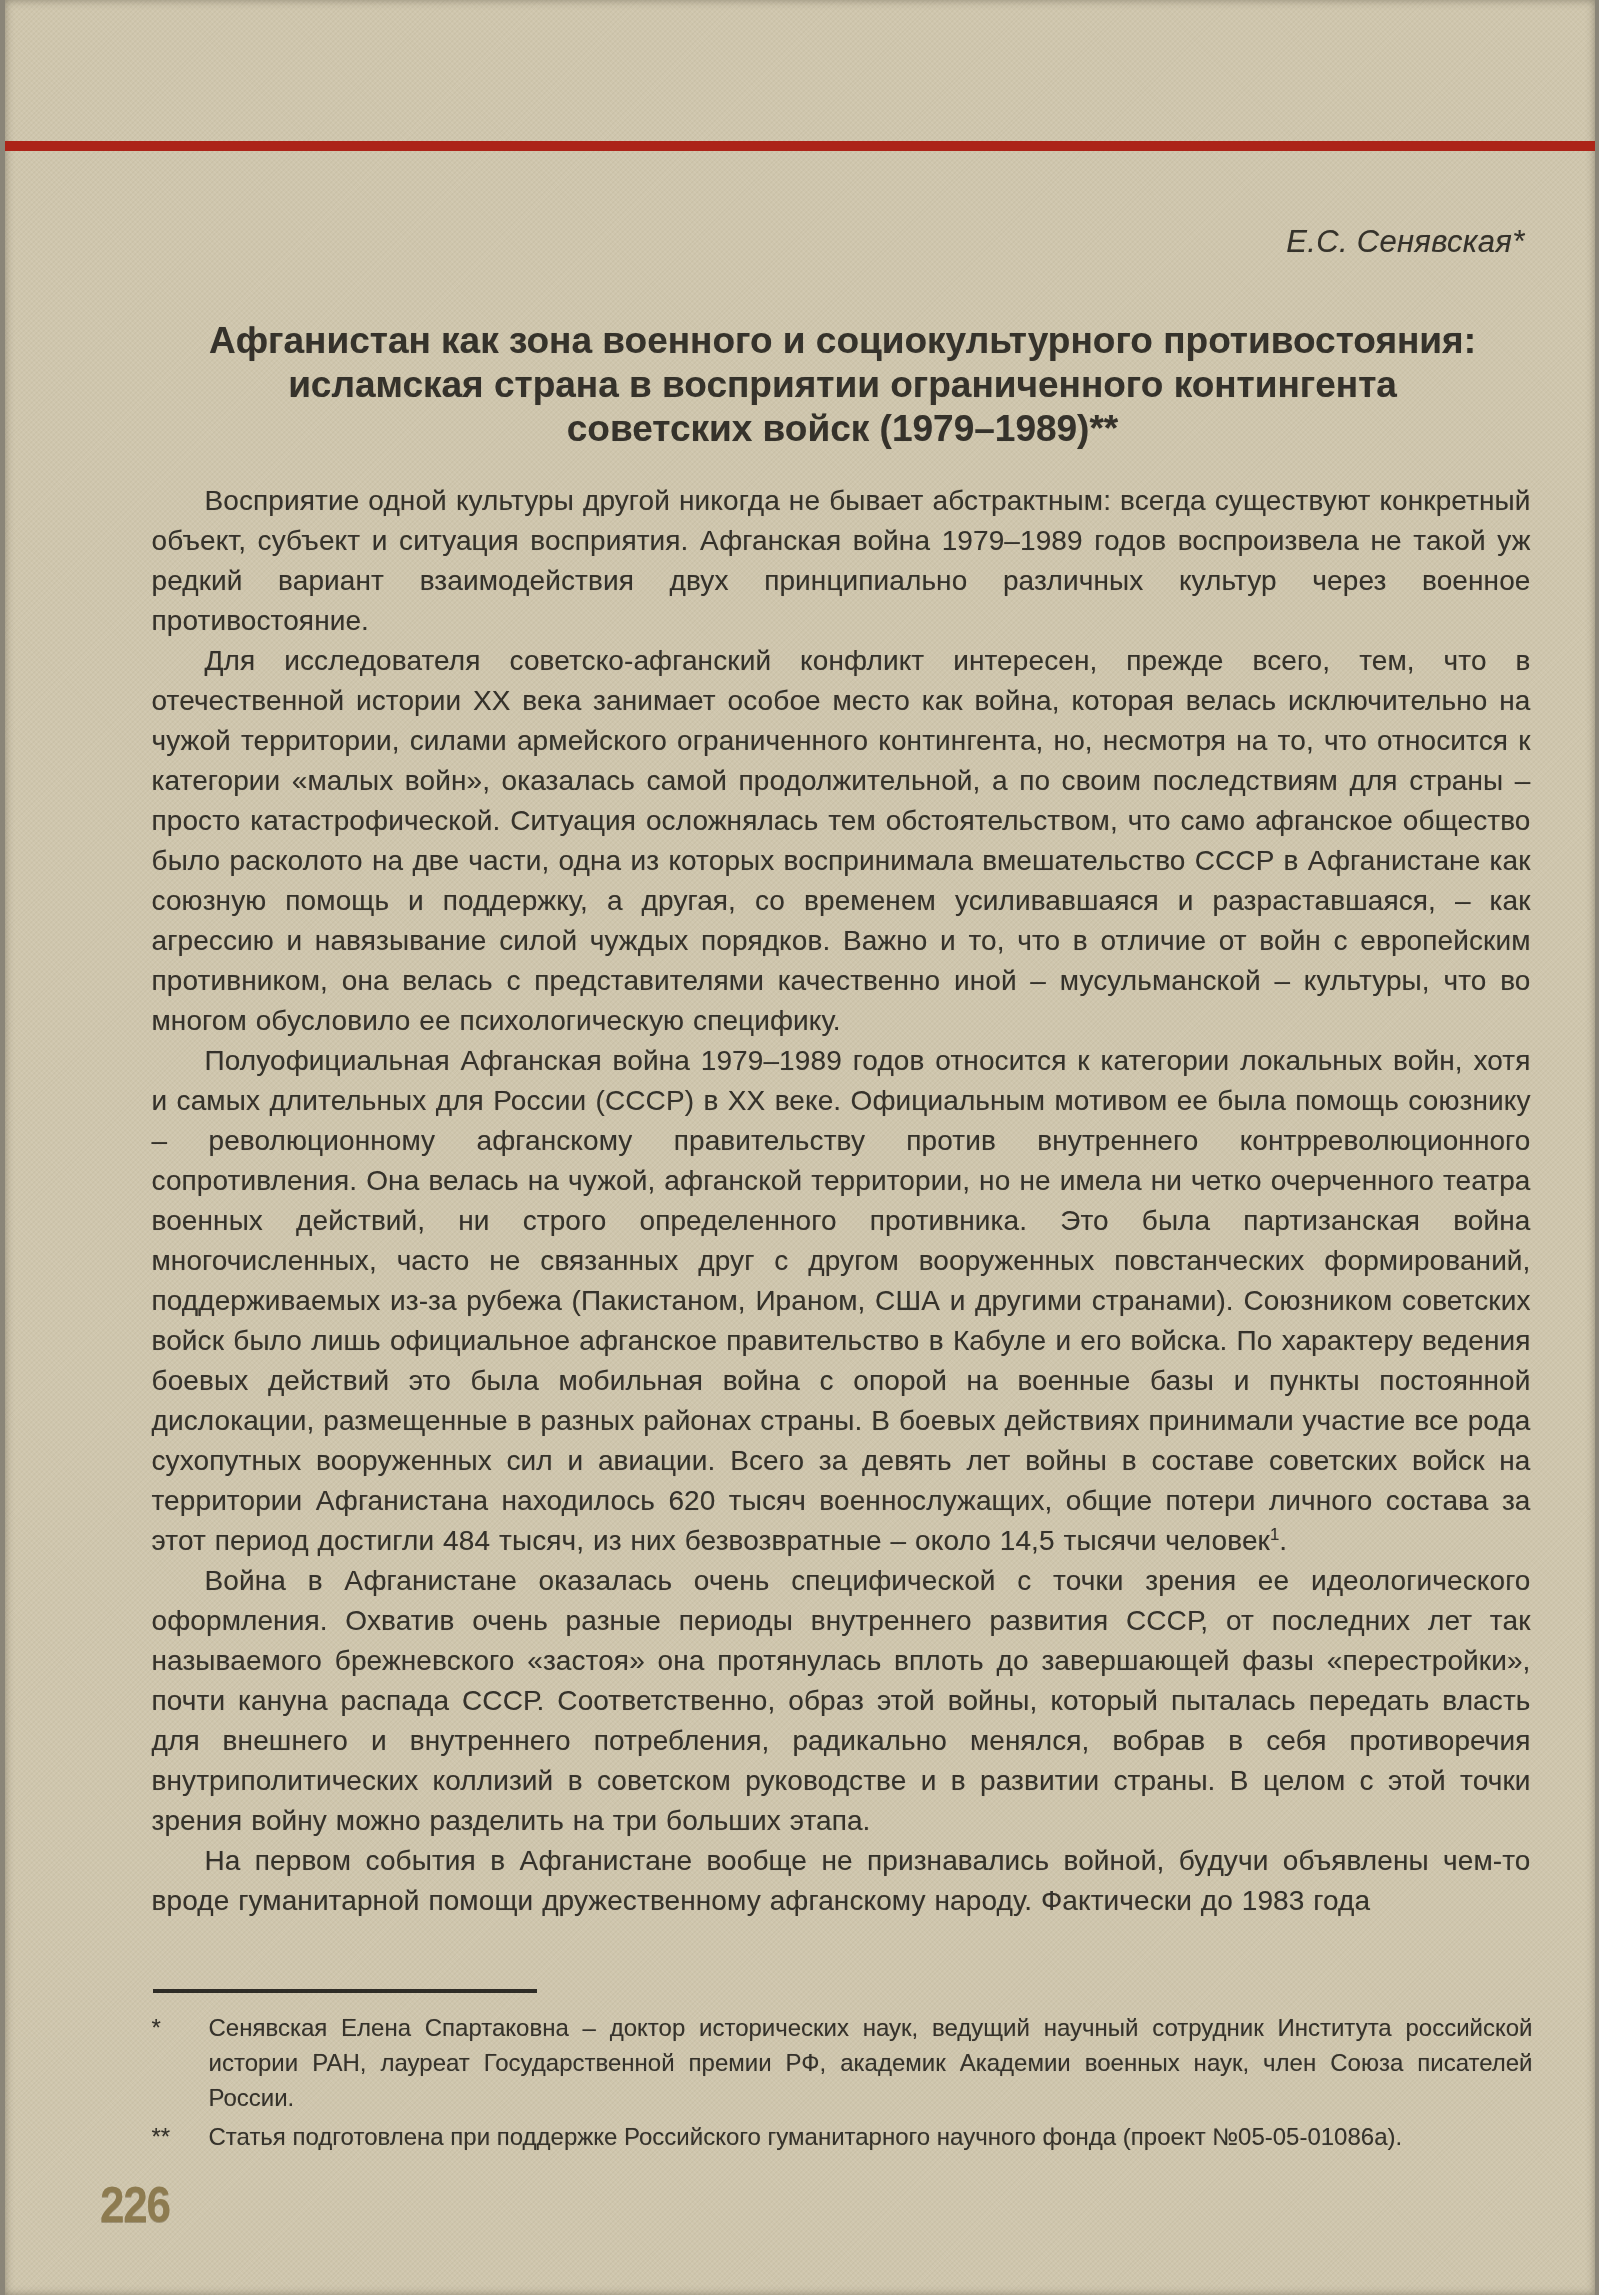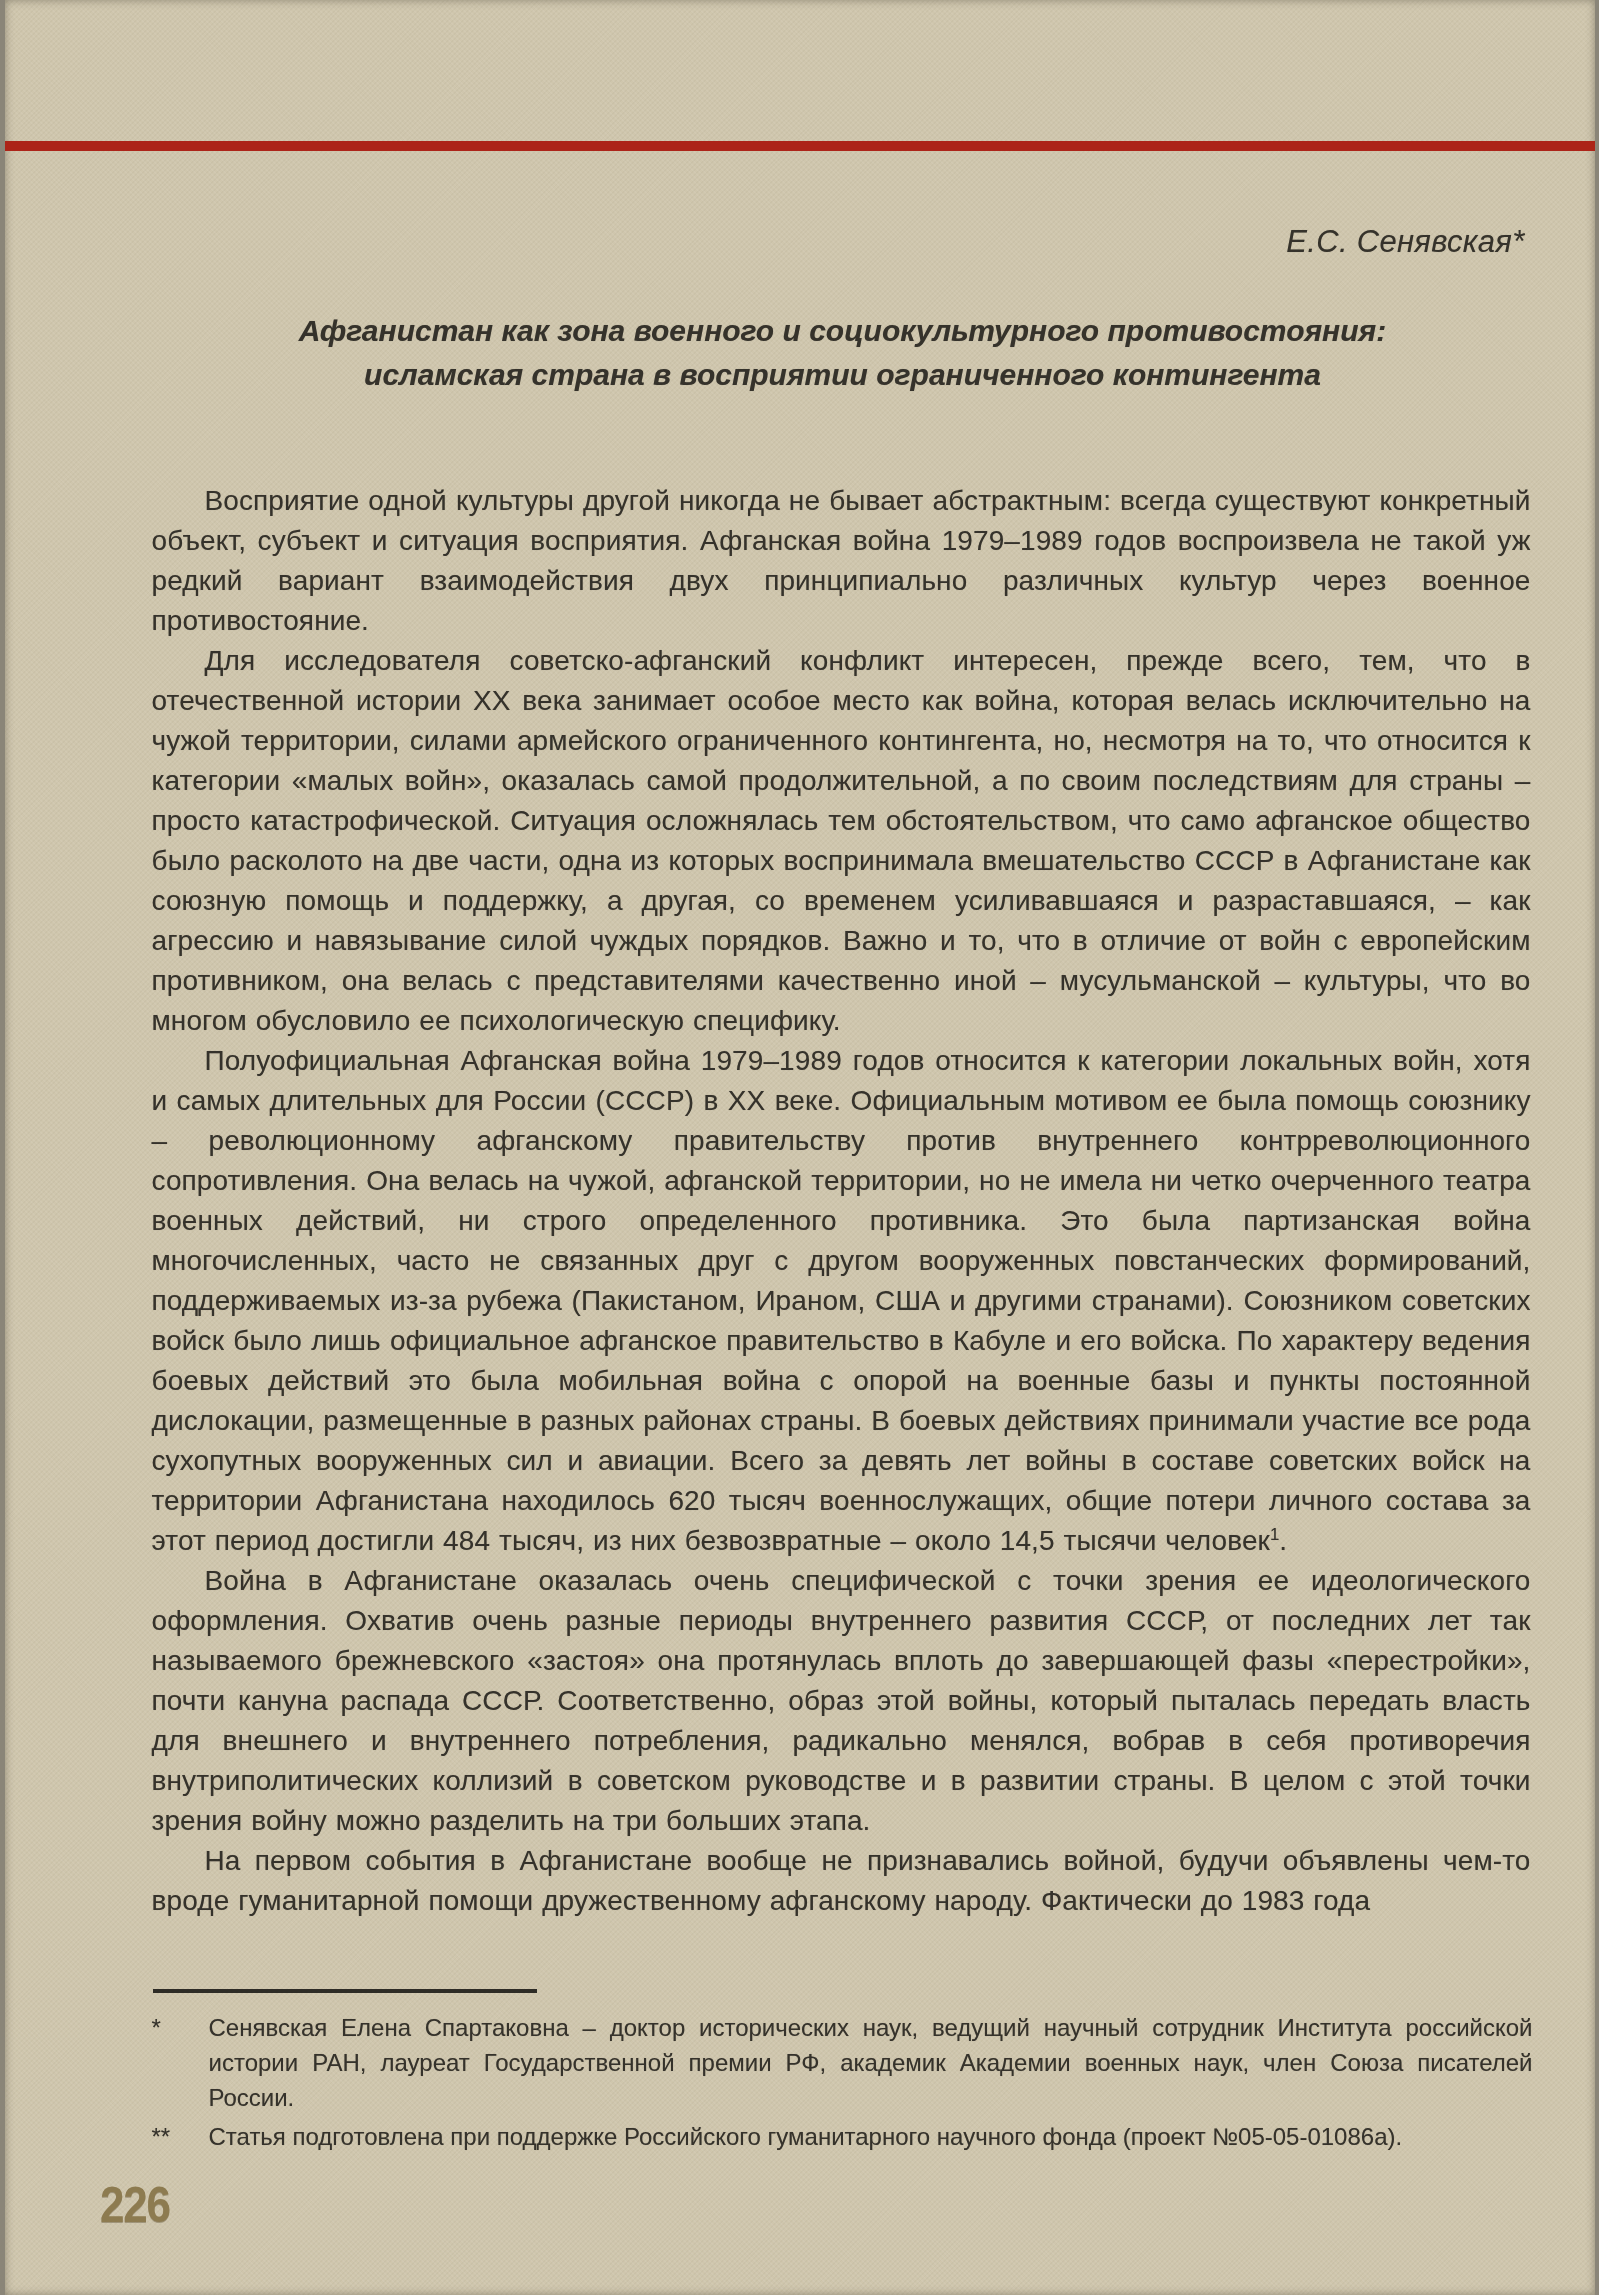--- a/index.html
+++ b/index.html
@@ -33,29 +33,28 @@
     top: 224px; right: 70px;
     font-size: 31px;
     font-style: italic;
     letter-spacing: 0.3px;
     color: var(--ink, #35322b);
     text-shadow: 0 0 0.7px rgba(50,45,35,0.35);
   }
 
   .title {
     position: absolute;
-    left: 146px; top: 309px;
+    left: 146px; top: 319px;
     width: 1384px;
     text-align: center;
     font-weight: bold;
-    font-size: 30px;
+    font-size: 37px;
     line-height: 44px;
     color: var(--ink, #35322b);
     text-shadow: 0 0 0.7px rgba(50,45,35,0.35);
-    font-style: italic;
   }
 
   .body-text {
     position: absolute;
     left: 147px; top: 481px;
     width: 1379px;
     font-size: 28px;
     line-height: 40px;
     letter-spacing: 0.1px;
     word-spacing: 1px;
@@ -103,20 +102,21 @@
 
 <div class="page">
 
   <div class="red-rule"></div>
 
   <div class="author">Е.С. Сенявская*</div>
 
   <div class="title">
     <div>Афганистан как зона военного и социокультурного противостояния:</div>
     <div>исламская страна в восприятии ограниченного контингента</div>
+    <div>советских войск (1979–1989)**</div>
   </div>
 
   <div class="body-text">
     <p class="para"><span>Восприятие одной культуры другой никогда не бывает абстрактным: всегда существуют конкретный объект, субъект и ситуация восприятия. Афганская война 1979–1989 годов воспроизвела не такой уж редкий вариант взаимодействия двух принципиально различных культур через военное противостояние.</span></p>
     <p class="para"><span>Для исследователя советско-афганский конфликт интересен, прежде всего, тем, что в отечественной истории XX века занимает особое место как война, которая велась исключительно на чужой территории, силами армейского ограниченного контингента, но, несмотря на то, что относится к категории «малых войн», оказалась самой продолжительной, а по своим последствиям для страны – просто катастрофической. Ситуация осложнялась тем обстоятельством, что само афганское общество было расколото на две части, одна из которых воспринимала вмешательство СССР в Афганистане как союзную помощь и поддержку, а другая, со временем усиливавшаяся и разраставшаяся, – как агрессию и навязывание силой чуждых порядков. Важно и то, что в отличие от войн с европейским противником, она велась с представителями качественно иной – мусульманской – культуры, что во многом обусловило ее психологическую специфику.</span></p>
     <p class="para"><span>Полуофициальная Афганская война 1979–1989 годов относится к категории локальных войн, хотя и самых длительных для России (СССР) в XX веке. Официальным мотивом ее была помощь союзнику – революционному афганскому правительству против внутреннего контрреволюционного сопротивления. Она велась на чужой, афганской территории, но не имела ни четко очерченного театра военных действий, ни строго определенного противника. Это была партизанская война многочисленных, часто не связанных друг с другом вооруженных повстанческих формирований, поддерживаемых из-за рубежа (Пакистаном, Ираном, США и другими странами). Союзником советских войск было лишь официальное афганское правительство в Кабуле и его войска. По характеру ведения боевых действий это была мобильная война с опорой на военные базы и пункты постоянной дислокации, размещенные в разных районах страны. В боевых действиях принимали участие все рода сухопутных вооруженных сил и авиации. Всего за девять лет войны в составе советских войск на территории Афганистана находилось 620 тысяч военнослужащих, общие потери личного состава за этот период достигли 484 тысяч, из них безвозвратные – около 14,5 тысячи человек</span><sup class="fnref">1</sup><span>.</span></p>
     <p class="para"><span>Война в Афганистане оказалась очень специфической с точки зрения ее идеологического оформления. Охватив очень разные периоды внутреннего развития СССР, от последних лет так называемого брежневского «застоя» она протянулась вплоть до завершающей фазы «перестройки», почти кануна распада СССР. Соответственно, образ этой войны, который пыталась передать власть для внешнего и внутреннего потребления, радикально менялся, вобрав в себя противоречия внутриполитических коллизий в советском руководстве и в развитии страны. В целом с этой точки зрения войну можно разделить на три больших этапа.</span></p>
     <p class="para"><span>На первом события в Афганистане вообще не признавались войной, будучи объявлены чем-то вроде гуманитарной помощи дружественному афганскому народу. Фактически до 1983 года</span></p>
   </div>
 

